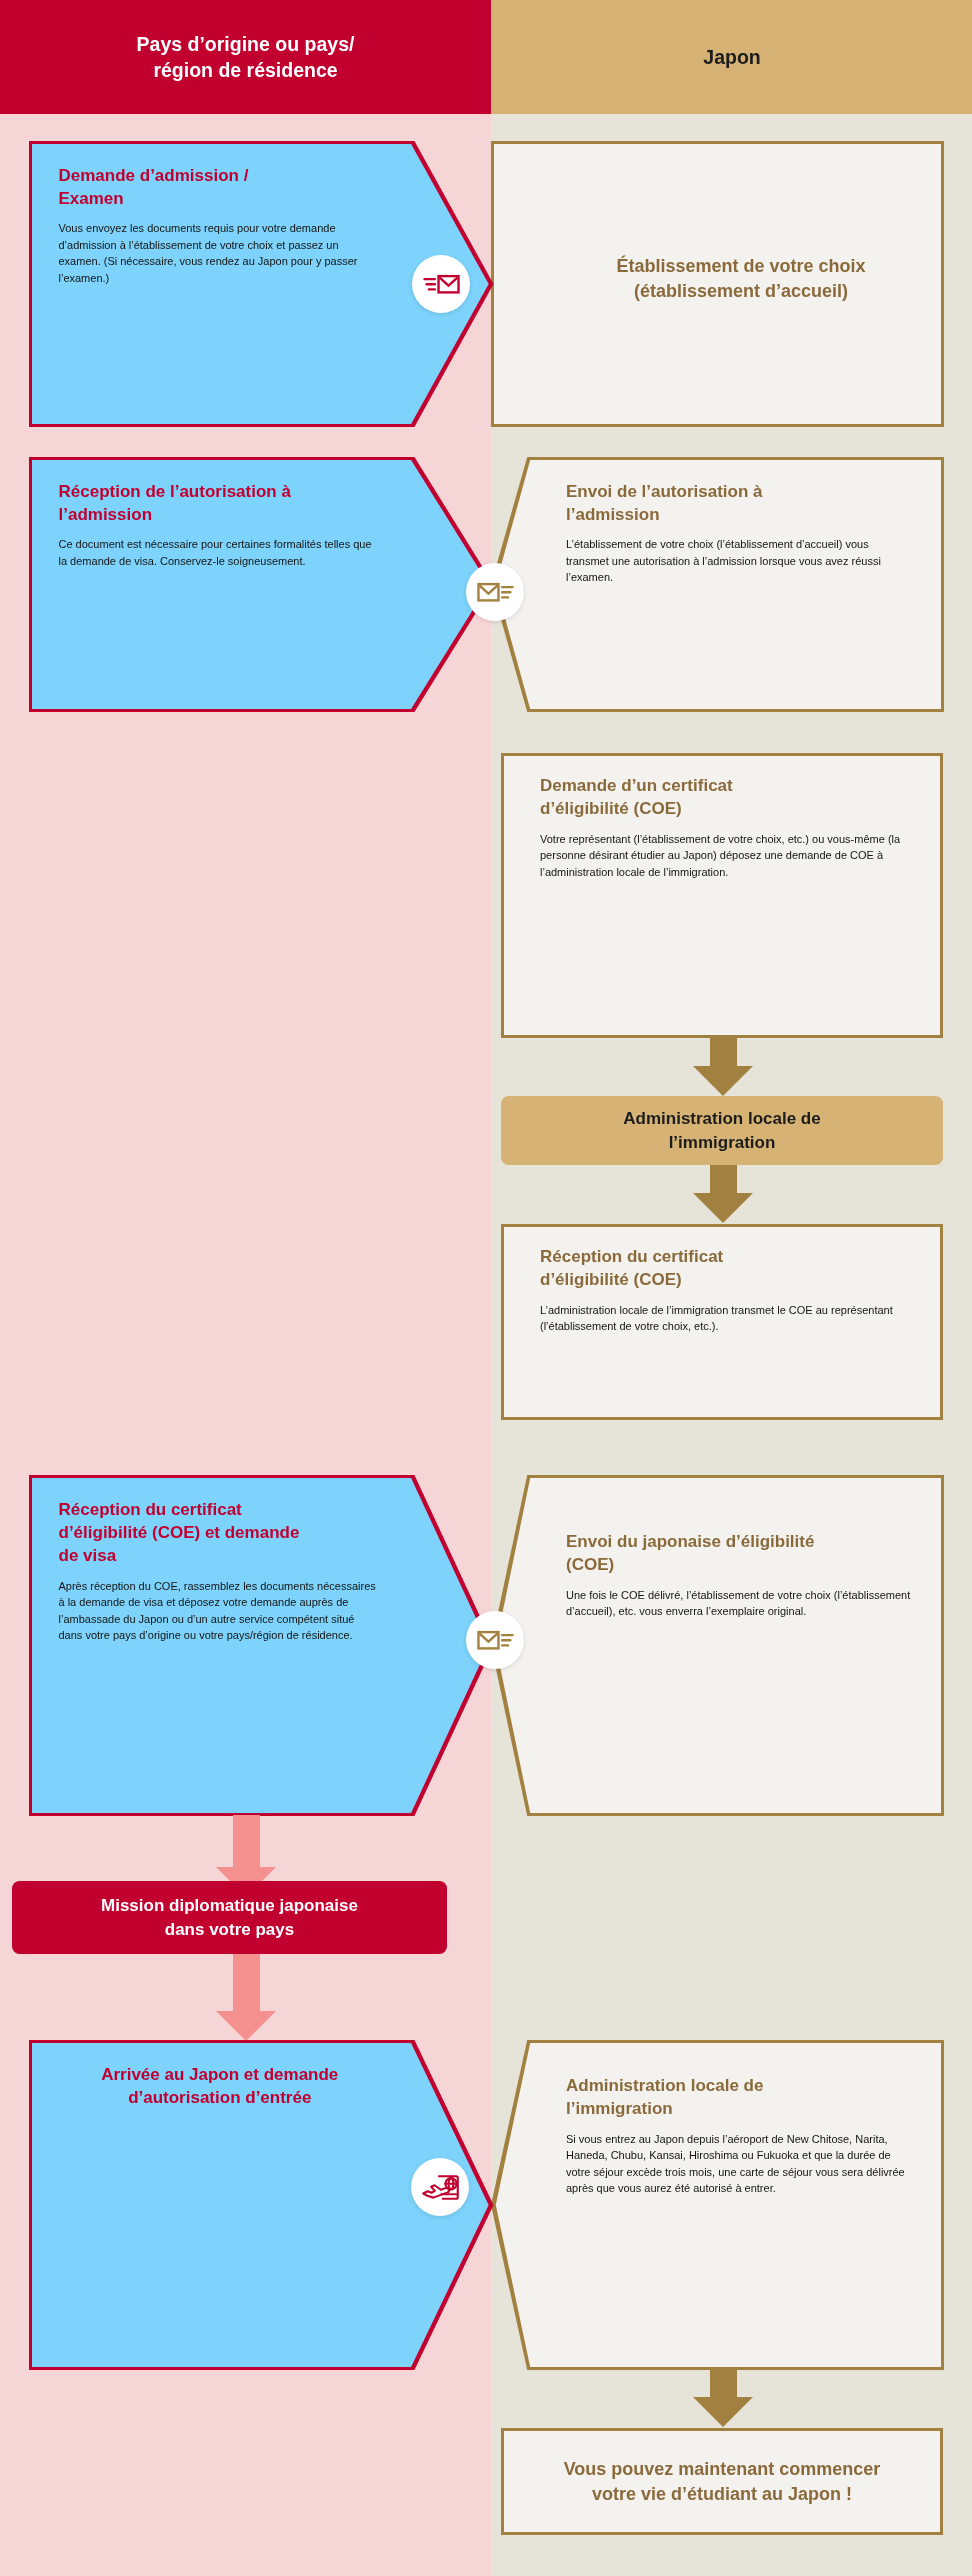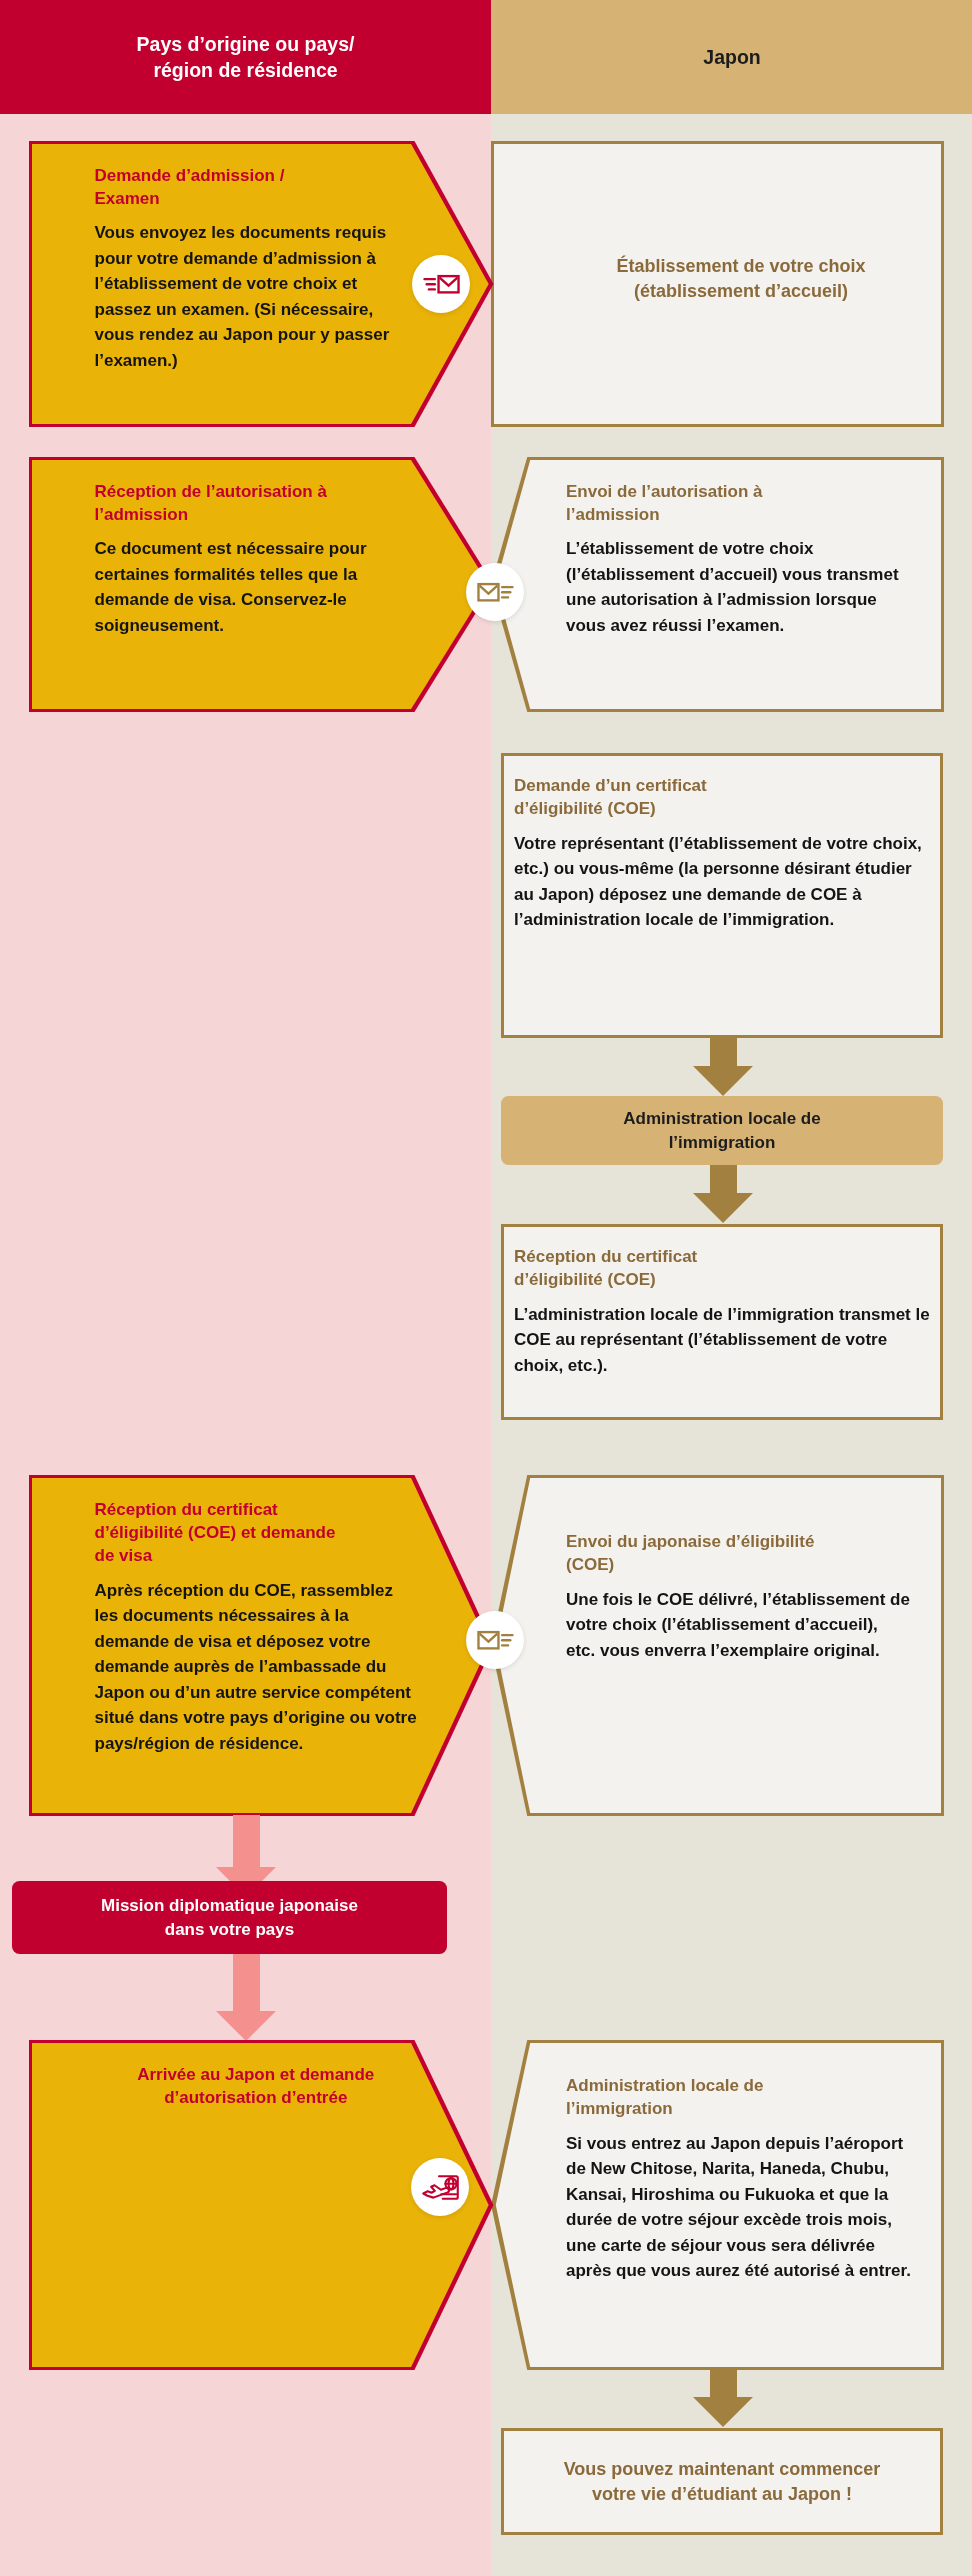--- a/index.html
+++ b/index.html
@@ -20,37 +20,36 @@
   .band-right { position:absolute; left:491px; top:0; width:482px; height:2576px; background:#e6e4d8; }
 
   
   .hdr { position:absolute; top:0; height:114px; display:flex; align-items:center; justify-content:center; text-align:center; }
   .hdr-left  { left:0;   width:491px; background:#c2002f; color:#ffffff; }
   .hdr-right { left:491px; width:482px; background:#d6b374; color:#1c1c1c; }
   .hdr-title { font-weight:bold; font-size:19.5px; line-height:1.35; }
 
   
   .card-title { font-weight:bold; font-size:17px; line-height:1.38; margin-bottom:9.7px; }
-  .card-body  { font-size:17px; line-height:1.5; color:#141414;font-weight:bold; }
+  .card-body  { font-size:11px; line-height:1.5; color:#141414; }
   .t-red  { color:#c2002f; }
   .t-gold { color:#8a6a3b; }
 
   
   .lcard {
     position:absolute; left:28.5px; width:465px;
     background:#ffffff;
     -webkit-clip-path: polygon(0 0, 83% 0, 100% 50%, 83% 100%, 0 100%);
     clip-path: polygon(0 0, 83% 0, 100% 50%, 83% 100%, 0 100%);
   }
   .lcard-in {
     position:absolute; inset:3px;
-    background:#eab308;
+    background:#7dd3fc;
     -webkit-clip-path: polygon(0 0, 82.7% 0, 99.6% 50%, 82.7% 100%, 0 100%);
     clip-path: polygon(0 0, 82.7% 0, 99.6% 50%, 82.7% 100%, 0 100%);
-    padding-left: 36px;
   }
   .lcard.red   { background:#c2002f; }
   .lcard-pad { padding:19.5px 25.5px 19.5px 27px; width:375px; }
 
   
   .rcard {
     position:absolute; left:491px; width:453px;
     background:#a2803f;
     -webkit-clip-path: polygon(8% 0, 100% 0, 100% 100%, 8% 100%, 0 50%);
     clip-path: polygon(8% 0, 100% 0, 100% 100%, 8% 100%, 0 50%);
@@ -60,21 +59,21 @@
     background:#f4f2ee;
     -webkit-clip-path: polygon(8.1% 0, 100% 0, 100% 100%, 8.1% 100%, 0.4% 50%);
     clip-path: polygon(8.1% 0, 100% 0, 100% 100%, 8.1% 100%, 0.4% 50%);
   }
   .rcard-pad { padding:19.5px 30px 19.5px 72px; }
 
   
   .pcard {
     position:absolute; background:#f4f2ee; border:3.7px solid #a2803f;
   }
-  .pcard-pad { padding:18px 10px; }
+  .pcard-pad { padding:18px 36px; }
 
   
   .solidbox {
     position:absolute; display:flex; align-items:center; justify-content:center;
     text-align:center; border-radius:7.5px;
     font-weight:bold; font-size:17px; line-height:1.4;
   }
   .solidbox.gold { background:#d6b374; color:#1c1c1c; }
   .solidbox.red  { background:#c2002f; color:#ffffff; }
 

